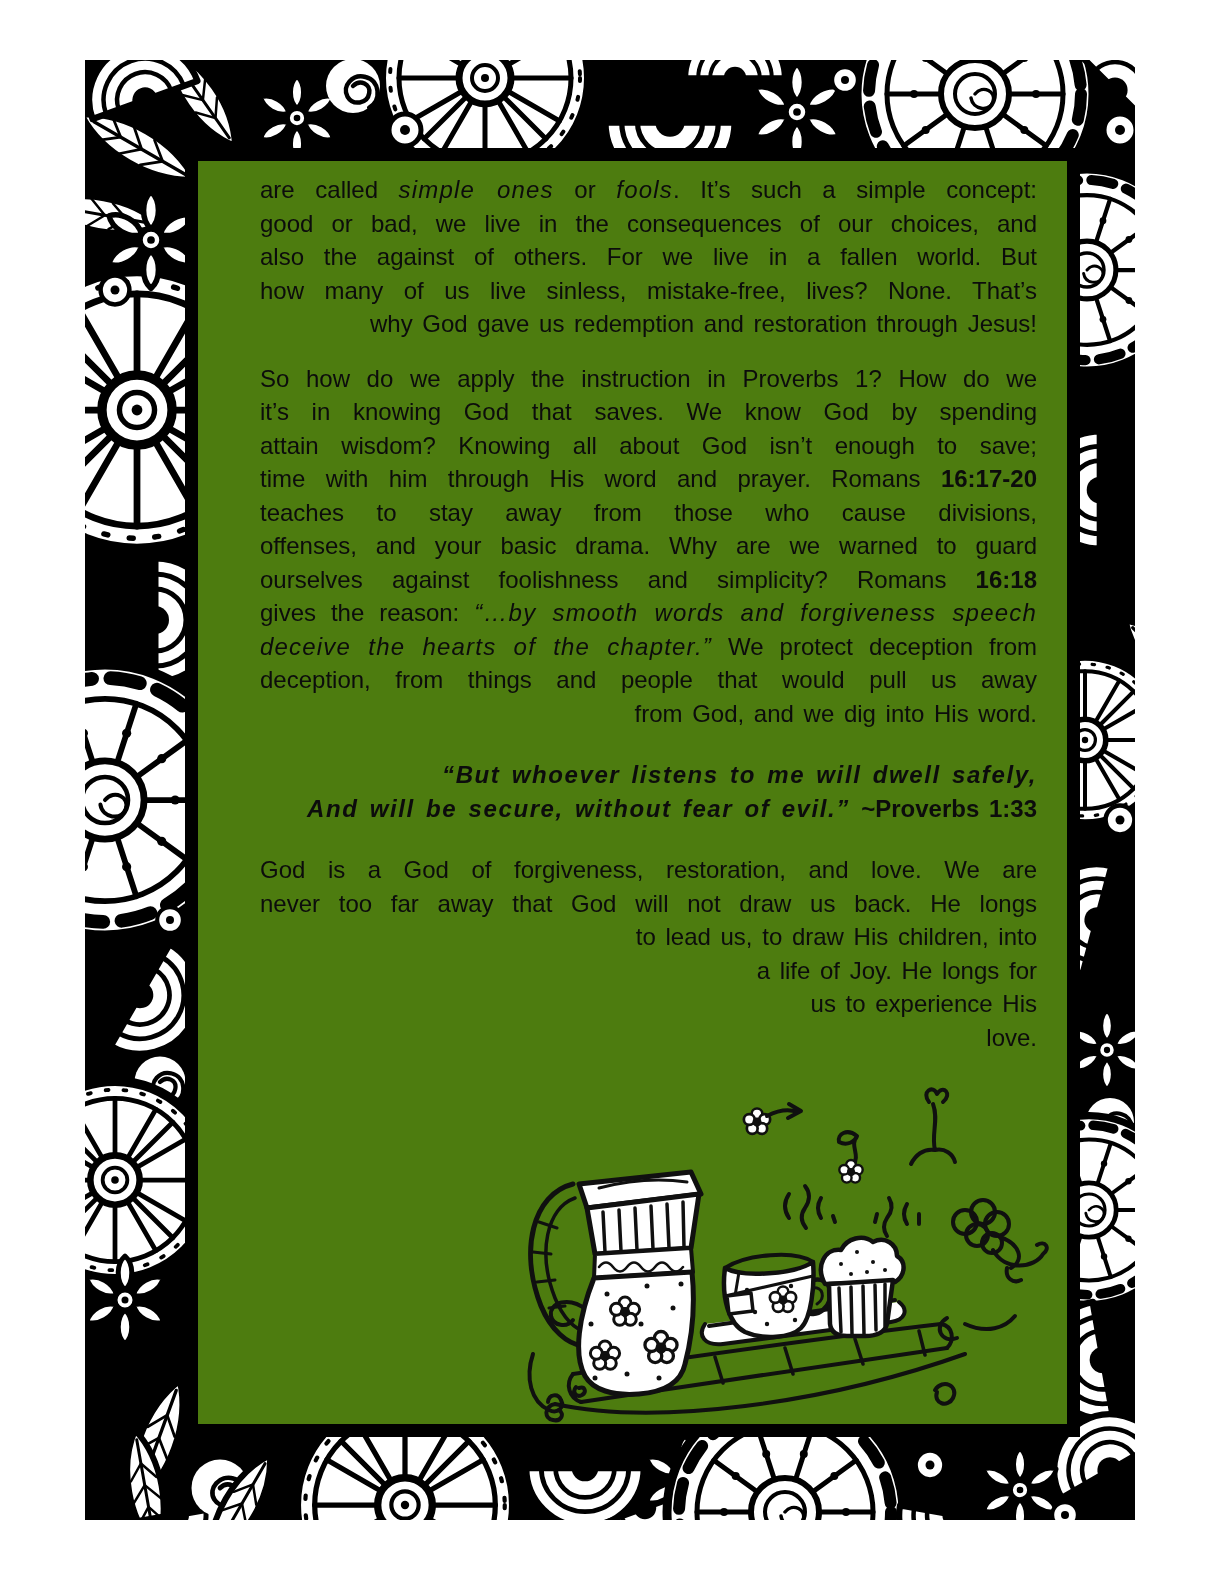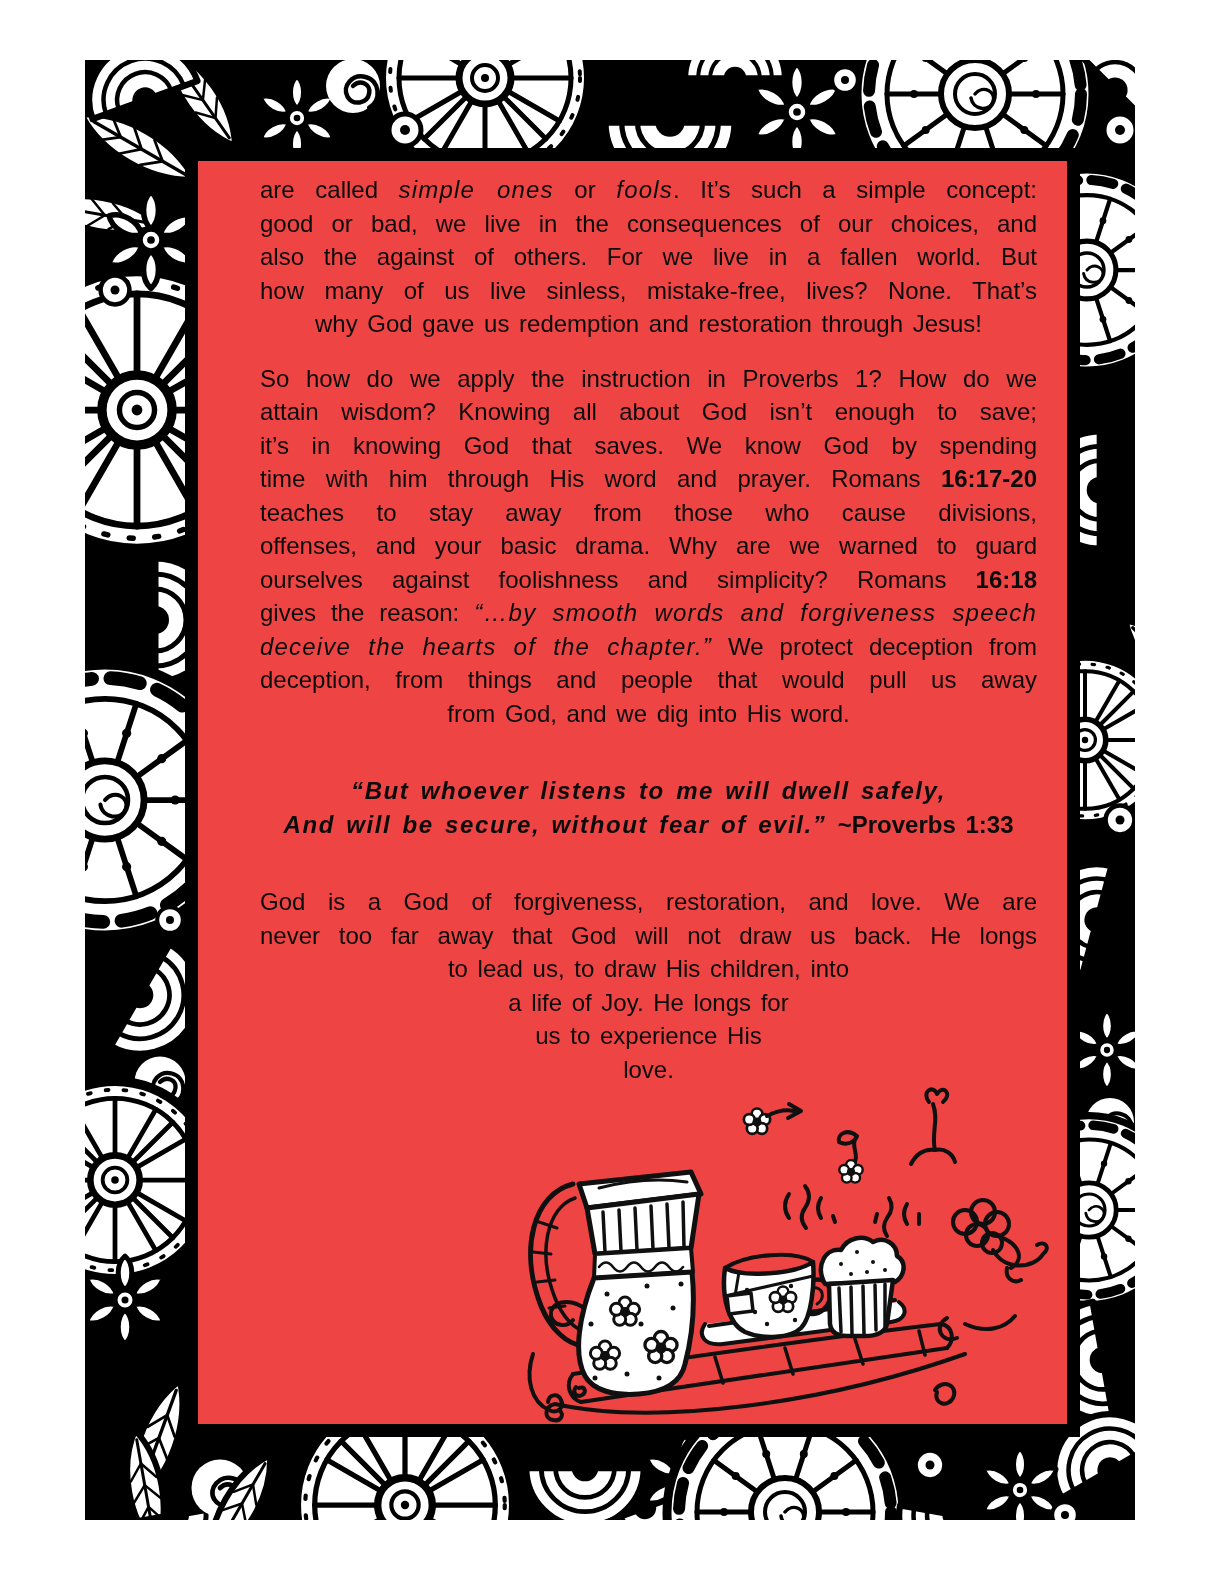--- a/index.html
+++ b/index.html
@@ -1,29 +1,29 @@
 <!DOCTYPE html>
 <html><head>
 <meta charset="utf-8">
 <style>
   html,body{margin:0;padding:0;background:#ffffff;}
   .page{position:relative;width:1224px;height:1584px;background:#ffffff;overflow:hidden;
         font-family:"Liberation Sans",sans-serif;}
   .doodle-border{position:absolute;left:85px;top:60px;width:1050px;height:1460px;}
   .content-box{position:absolute;left:185px;top:148px;width:895px;height:1289px;
-        background:#ef4444;border:13px solid #000;box-sizing:border-box;
+        background:#4d7c0f;border:13px solid #000;box-sizing:border-box;
         padding:12px 30px 0 62px;color:#0c0c0c;}
   .para{font-size:24px;line-height:33.5px;margin:0 0 21px;word-spacing:3px;color:#0c0c0c;}
   .para:last-child{margin-bottom:0;}
-  .line{min-height:33.5px;text-align:center;}
+  .line{min-height:33.5px;text-align:right;}
   .line.j{text-align:justify;text-align-last:justify;}
   .seg-i{font-style:italic;letter-spacing:1.2px;}
   .seg-b{font-weight:bold;}
   .seg-bi{font-weight:bold;font-style:italic;letter-spacing:1.6px;}
-  .quote{margin:44px 0;}
+  .quote{margin:28px 0;}
   .illustration{position:absolute;left:495px;top:1072px;width:560px;height:352px;}
 </style>
 </head>
 <body>
 
 <div class="page">
 
   <svg class="doodle-border" viewBox="0 0 1050 1460" xmlns="http://www.w3.org/2000/svg">
     <defs>
       <clipPath id="band" clipPathUnits="userSpaceOnUse">
@@ -156,22 +156,22 @@
     <div>
         <div class="para">
           <div class="line j"><span>are called </span><span class="seg-i">simple ones</span><span> or </span><span class="seg-i">fools</span><span>. It’s such a simple concept:</span></div>
           <div class="line j"><span>good or bad, we live in the consequences of our choices, and</span></div>
           <div class="line j"><span>also the against of others. For we live in a fallen world. But</span></div>
           <div class="line j"><span>how many of us live sinless, mistake-free, lives? None. That’s</span></div>
           <div class="line"><span>why God gave us redemption and restoration through Jesus!</span></div>
         </div>
         <div class="para">
           <div class="line j"><span>So how do we apply the instruction in Proverbs 1? How do we</span></div>
+          <div class="line j"><span>it’s in knowing God that saves. We know God by spending</span></div>
           <div class="line j"><span>attain wisdom? Knowing all about God isn’t enough to save;</span></div>
-          <div class="line j"><span>it’s in knowing God that saves. We know God by spending</span></div>
           <div class="line j"><span>time with him through His word and prayer. Romans </span><span class="seg-b">16:17-20</span></div>
           <div class="line j"><span>teaches to stay away from those who cause divisions,</span></div>
           <div class="line j"><span>offenses, and your basic drama. Why are we warned to guard</span></div>
           <div class="line j"><span>ourselves against foolishness and simplicity? Romans </span><span class="seg-b">16:18</span></div>
           <div class="line j"><span>gives the reason: </span><span class="seg-i">“…by smooth words and forgiveness speech</span></div>
           <div class="line j"><span class="seg-i">deceive the hearts of the chapter.”</span><span> We protect deception from</span></div>
           <div class="line j"><span>deception, from things and people that would pull us away</span></div>
           <div class="line"><span>from God, and we dig into His word.</span></div>
         </div>
         <div class="para quote">

